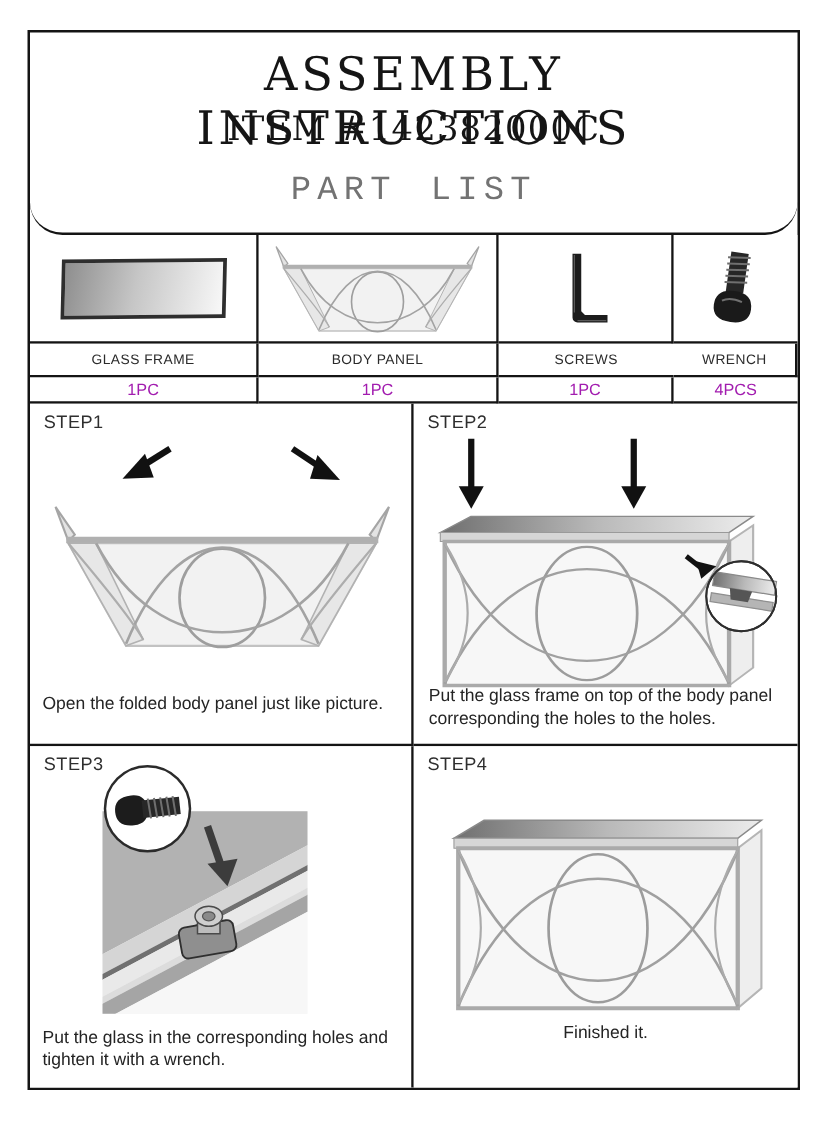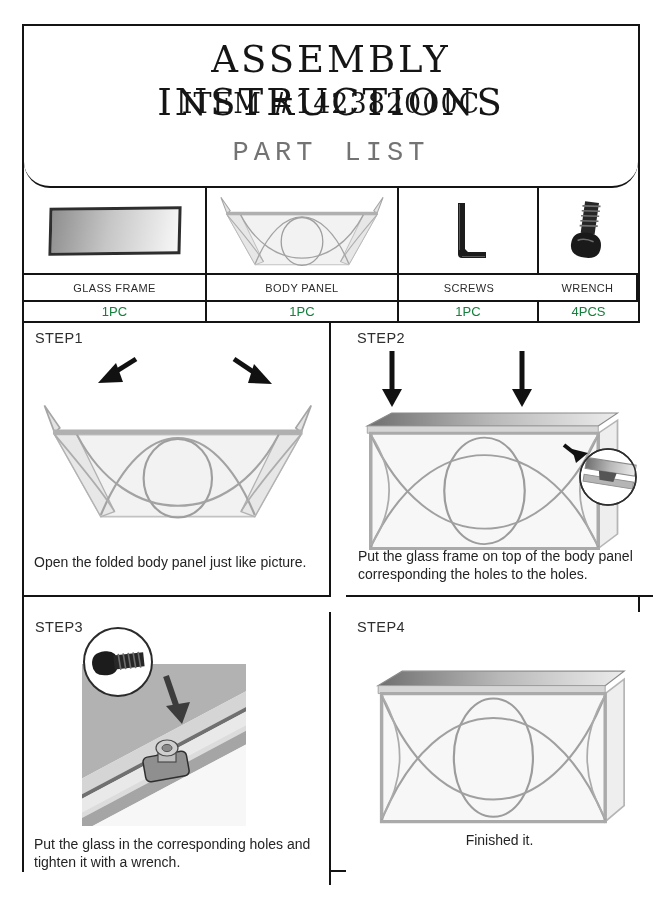--- a/index.html
+++ b/index.html
@@ -30,30 +30,30 @@
   .parts-table {
     position:absolute; top:162px; left:0; width:614px; height:135px;
     display:grid; grid-template-columns:183px 192px 140px 99px; grid-template-rows:87px 27px 21px;
   }
   .p-cell {
     border-right:2px solid #141414; border-bottom:2px solid #141414; box-sizing:border-box;
     display:flex; align-items:center; justify-content:center; overflow:hidden; background:#fff;
   }
   .p-cell.last { border-right:none; }
   .p-name { font-size:11px; letter-spacing:0.4px; color:#2b2b2b; }
-  .p-qty  { font-size:13px; color:#15803d; }
+  .p-qty  { font-size:13px; color:#a21caf; }
   .glass-frame-shape {
     width:126px; height:42px; border:3px solid #2e2e2e;
     background:linear-gradient(100deg,#8e8e8e 0%,#c6c6c6 45%,#f8f8f8 100%);
     transform:skewX(-2deg) rotate(-0.6deg);
   }
   
   .steps {
     position:absolute; top:297px; left:0; width:614px; height:547px;
-    display:grid; grid-template-columns:307px 307px; grid-template-rows:274px 273px;gap:15px;
+    display:grid; grid-template-columns:307px 307px; grid-template-rows:274px 273px;
   }
   .step-cell { position:relative; box-sizing:border-box; border-right:2px solid #141414; border-bottom:2px solid #141414; overflow:hidden; background:#fff; }
   .step-cell.col2 { border-right:none; }
   .step-cell.row2 { border-bottom:none; }
   .step-label { position:absolute; top:7px; left:11px; font-size:14.5px; letter-spacing:0.4px; color:#2e2e2e; }
   .step-caption { position:absolute; font-size:14px; line-height:1.3; color:#242424; }
   .cap1 { left:10px; bottom:24px; white-space:nowrap; }
   .cap2 { left:12px; bottom:12px; width:296px; }
   .cap3 { left:10px; bottom:14px; width:286px; }
   .cap4 { left:0; bottom:36px; width:100%; text-align:center; }

